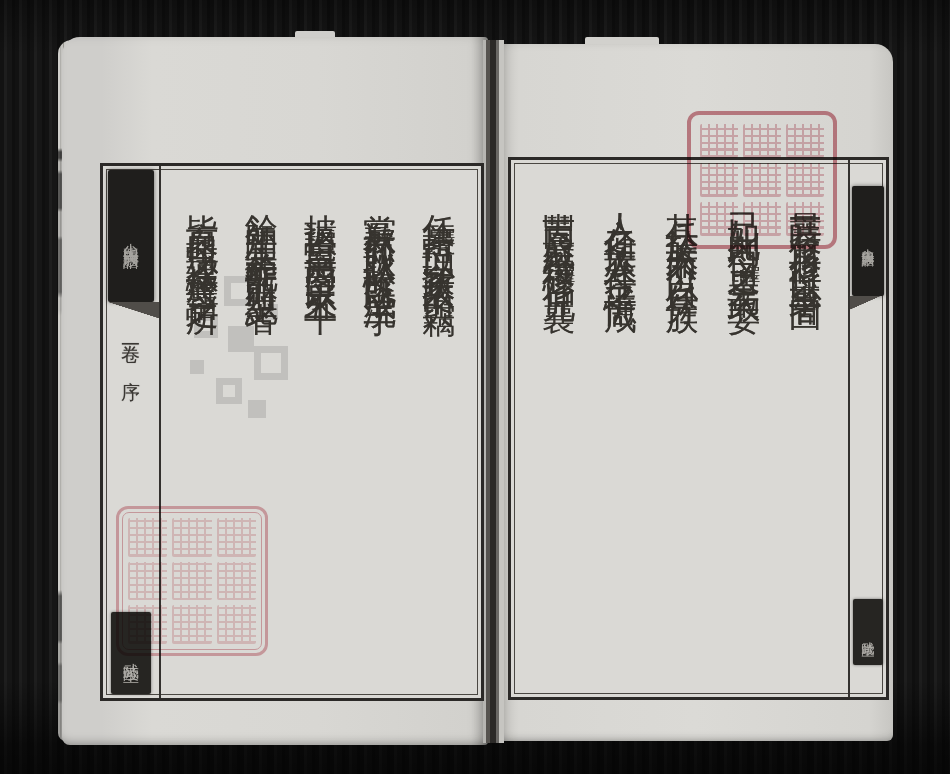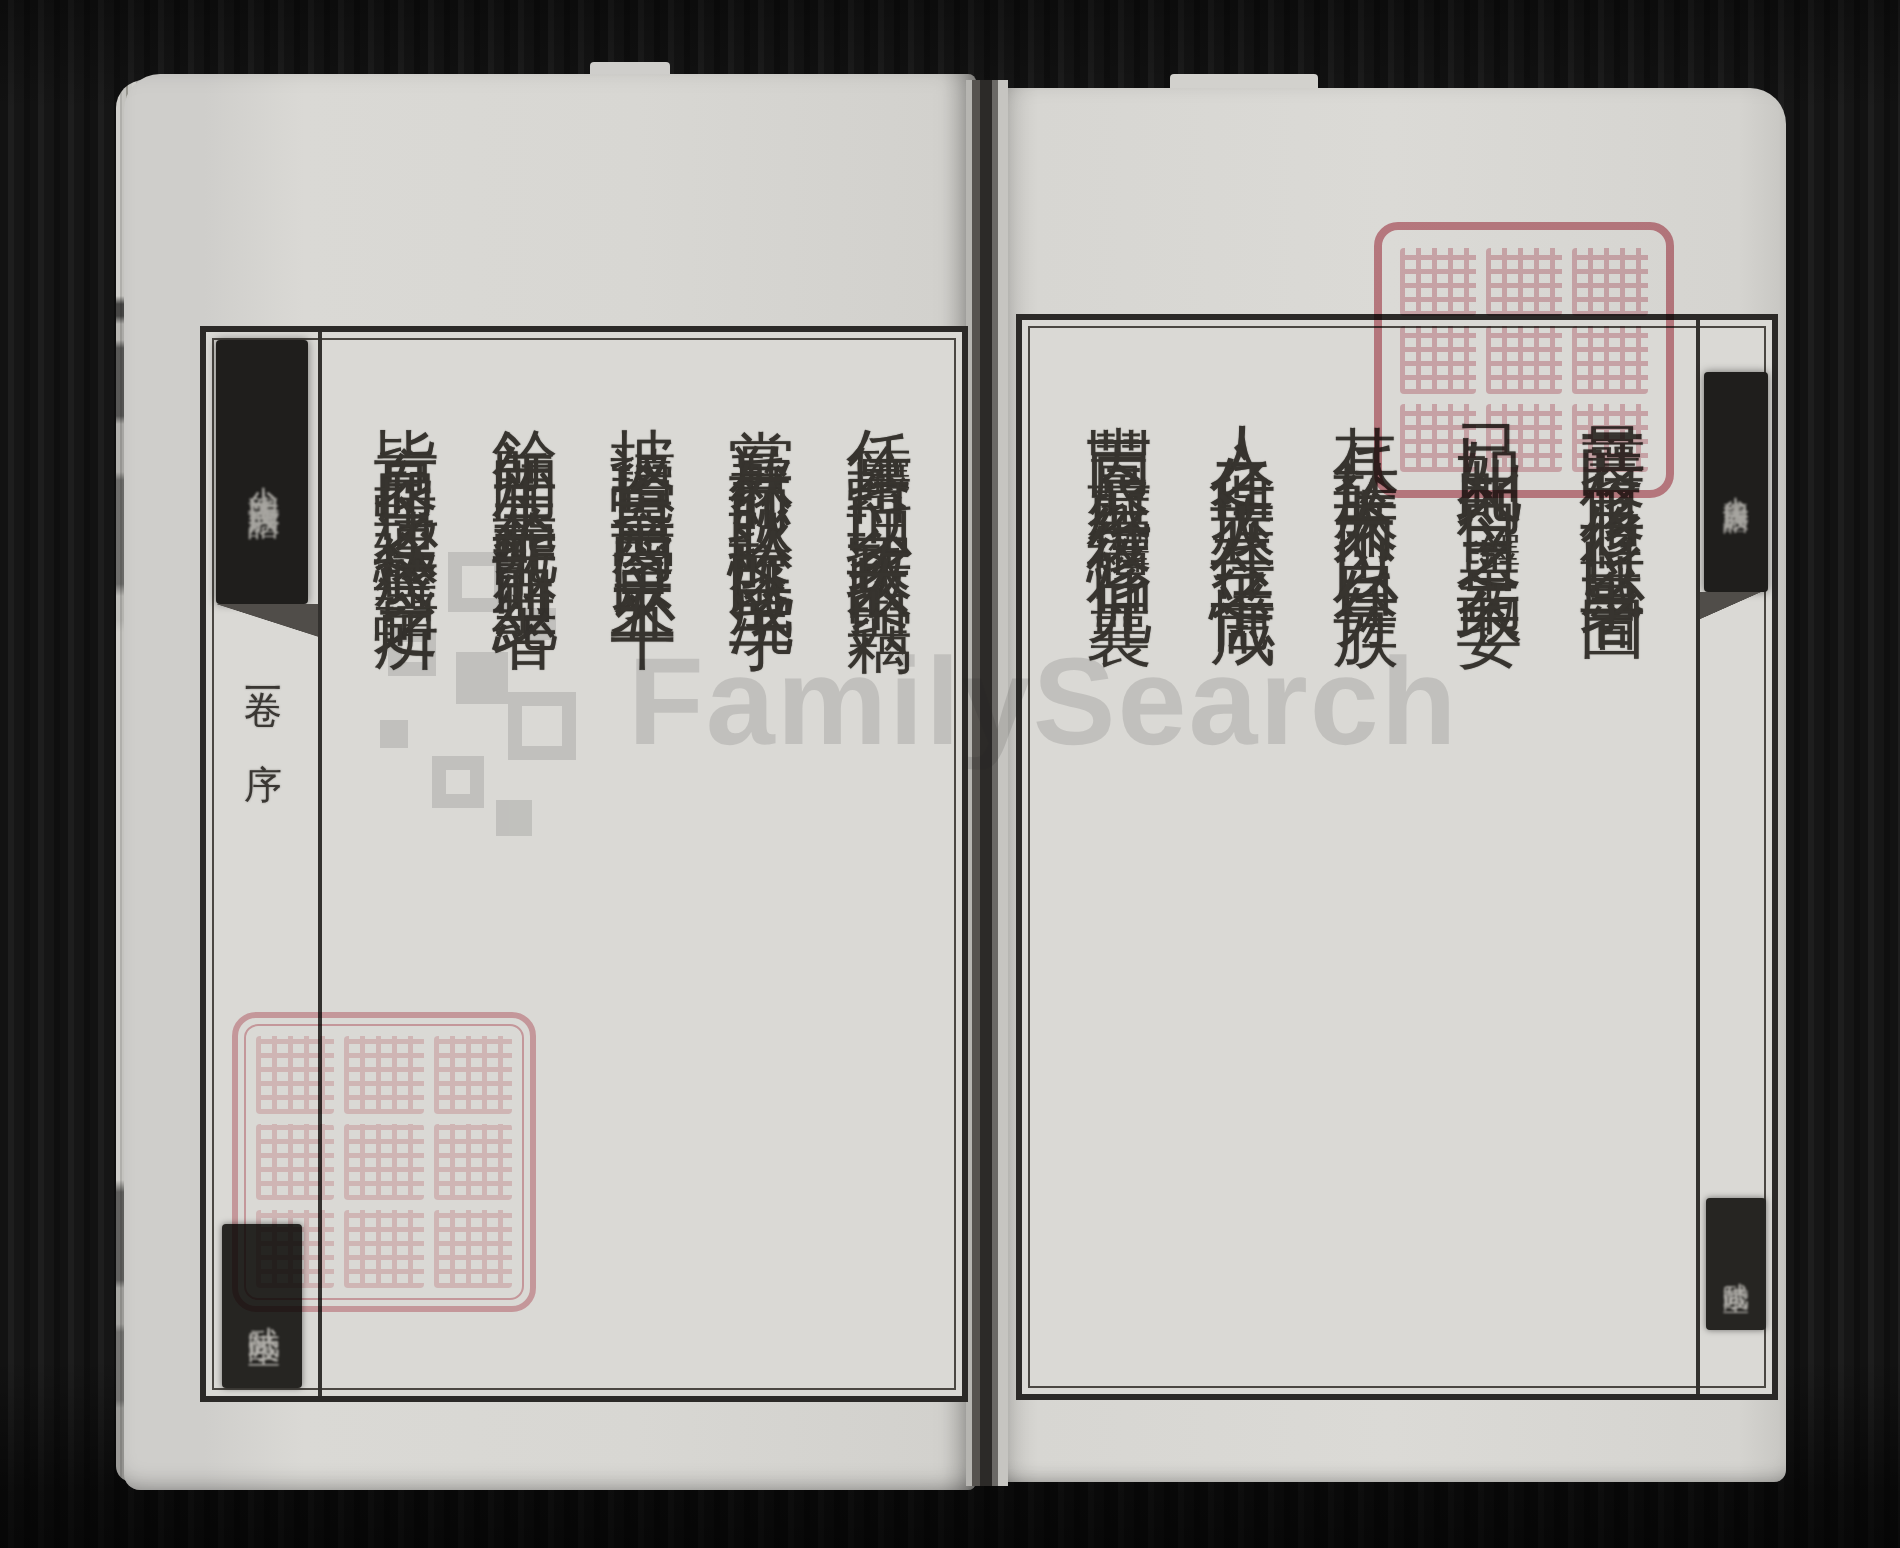--- a/index.html
+++ b/index.html
@@ -185,16 +185,15 @@
     <div class="wm-logo">
       <i class="wm-hsq" style="left:42px;top:8px;width:30px;height:30px;"></i>
       <i class="wm-sq" style="left:80px;top:36px;width:16px;height:16px;"></i>
       <i class="wm-hsq" style="left:12px;top:46px;width:24px;height:24px;"></i>
       <i class="wm-sq" style="left:46px;top:58px;width:26px;height:26px;"></i>
       <i class="wm-hsq" style="left:72px;top:78px;width:34px;height:34px;"></i>
       <i class="wm-sq" style="left:8px;top:92px;width:14px;height:14px;"></i>
       <i class="wm-hsq" style="left:34px;top:110px;width:26px;height:26px;"></i>
       <i class="wm-sq" style="left:66px;top:132px;width:18px;height:18px;"></i>
     </div>
-    <span class="wm-text">FamilySearch</span>
   </div>
 
 </div>
 
 </body></html>

